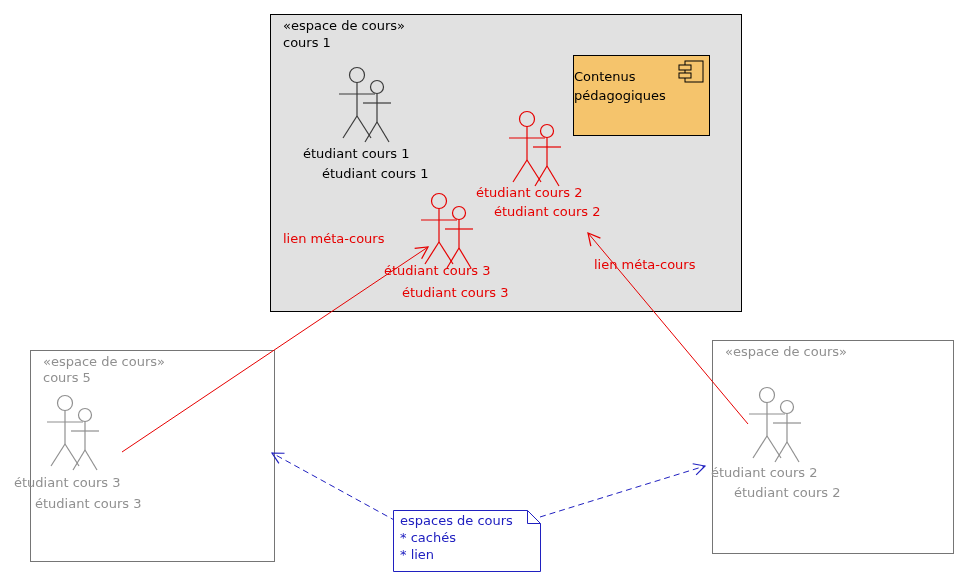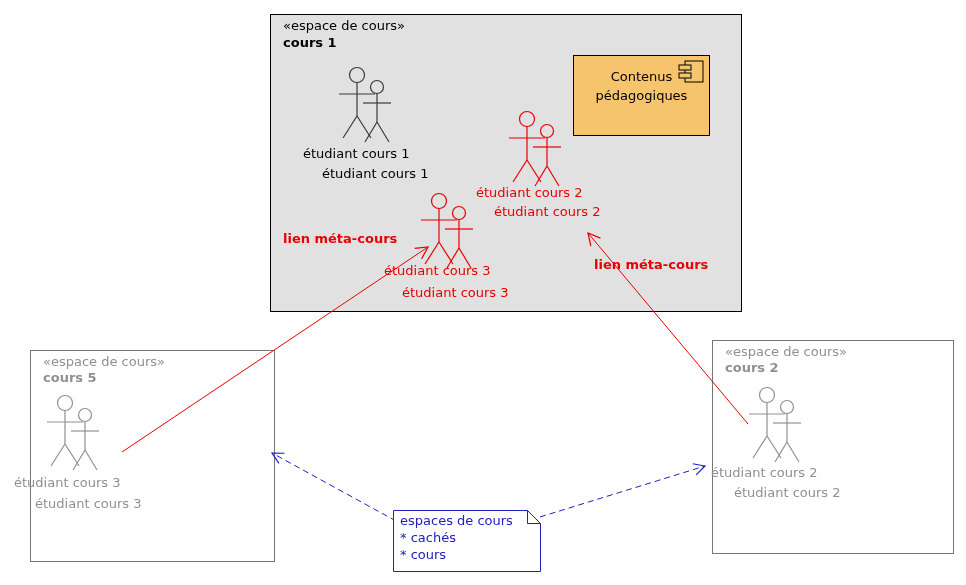--- a/index.html
+++ b/index.html
@@ -13,26 +13,26 @@
   }
   html,body{margin:0;padding:0}
   body{font-family:"DejaVu Sans","Liberation Sans",sans-serif;background:#ffffff}
   #canvas{position:relative;width:966px;height:585px;background:#ffffff;font-size:13px;overflow:hidden}
   .pkg{position:absolute;border:1px solid var(--package-border)}
   #pkg-main{left:270px;top:14px;width:470px;height:296px;background:var(--package-fill)}
   .pkg-sub{background:#ffffff;border-color:var(--subpackage-border)}
   #pkg-c3{left:30px;top:350px;width:243px;height:210px}
   #pkg-c2{left:712px;top:340px;width:240px;height:212px}
   .pkg-title{position:absolute;left:12px;width:100%;text-align:left;white-space:nowrap}
-  .bold{font-weight:bold}
+  .bold{font-weight:normal}
   .gray{color:var(--gray)}
   .red{color:var(--red)}
   .lbl{position:absolute;white-space:nowrap;line-height:15px}
   .component{position:absolute;left:302px;top:40px;width:135px;height:79px;background:var(--component-fill);border:1px solid #000}
-  .comp-line{position:absolute;left:0;width:100%;text-align:center;white-space:nowrap}
+  .comp-line{position:absolute;left:0;width:100%;white-space:nowrap}
   .comp-icon{position:absolute;right:4px;top:4px}
   .actor{position:absolute}
   .actor circle,.actor line{stroke:currentColor;fill:none;stroke-width:1.2}
   .actor-black{color:#3a3a3a}
   .actor-red{color:var(--red)}
   .actor-gray{color:var(--gray)}
   svg.overlay{position:absolute;left:0;top:0;pointer-events:none}
   .arrow-red{stroke:var(--red);fill:none;stroke-width:1}
   .arrow-blue{stroke:var(--blue);fill:none;stroke-width:1;stroke-dasharray:6 4}
   #note{position:absolute;left:393px;top:510px;width:148px;height:60px}
@@ -58,21 +58,20 @@
     </div>
   </div>
 
   <div class="pkg pkg-sub" id="pkg-c3">
     <div class="pkg-title gray" style="top:3px">«espace de cours»</div>
     <div class="pkg-title gray bold" style="top:19px">cours 5</div>
   </div>
 
   <div class="pkg pkg-sub" id="pkg-c2">
     <div class="pkg-title gray" style="top:3px">«espace de cours»</div>
-    <div class="pkg-title gray bold" style="top:19px">cours 2</div>
   </div>
 
   <svg class="actor actor-black" style="left:336px;top:66px" width="62" height="80" viewBox="0 0 62 80">
     <circle cx="21" cy="9" r="7.5"></circle>
       <line x1="21" y1="16.5" x2="21" y2="50"></line>
       <line x1="3" y1="28" x2="39" y2="28"></line>
       <line x1="21" y1="50" x2="7" y2="72"></line>
       <line x1="21" y1="50" x2="35" y2="72"></line>
     <circle cx="41" cy="21" r="6.5"></circle>
       <line x1="41" y1="27.5" x2="41" y2="56"></line>
@@ -162,16 +161,16 @@
     <line class="arrow-blue" x1="540" y1="517" x2="705" y2="466" marker-end="url(#mk-blue)"></line>
   </svg>
 
   <div id="note">
     <svg width="148" height="62" viewBox="0 0 148 62" style="position:absolute;left:0;top:0">
       <path d="M0.5,0.5 H134.5 L147.5,13.5 V61.5 H0.5 Z" fill="#ffffff" style="stroke:var(--blue);stroke-width:1"></path>
       <path d="M134.5,0.5 V13.5 H147.5" fill="none" style="stroke:var(--blue);stroke-width:1"></path>
     </svg>
     <div class="note-text" style="top:3px">espaces de cours</div>
     <div class="note-text" style="top:20px">* cachés</div>
-    <div class="note-text" style="top:37px">* cours</div>
+    <div class="note-text" style="top:37px">* lien</div>
   </div>
 
 </div>
 
 </body></html>

